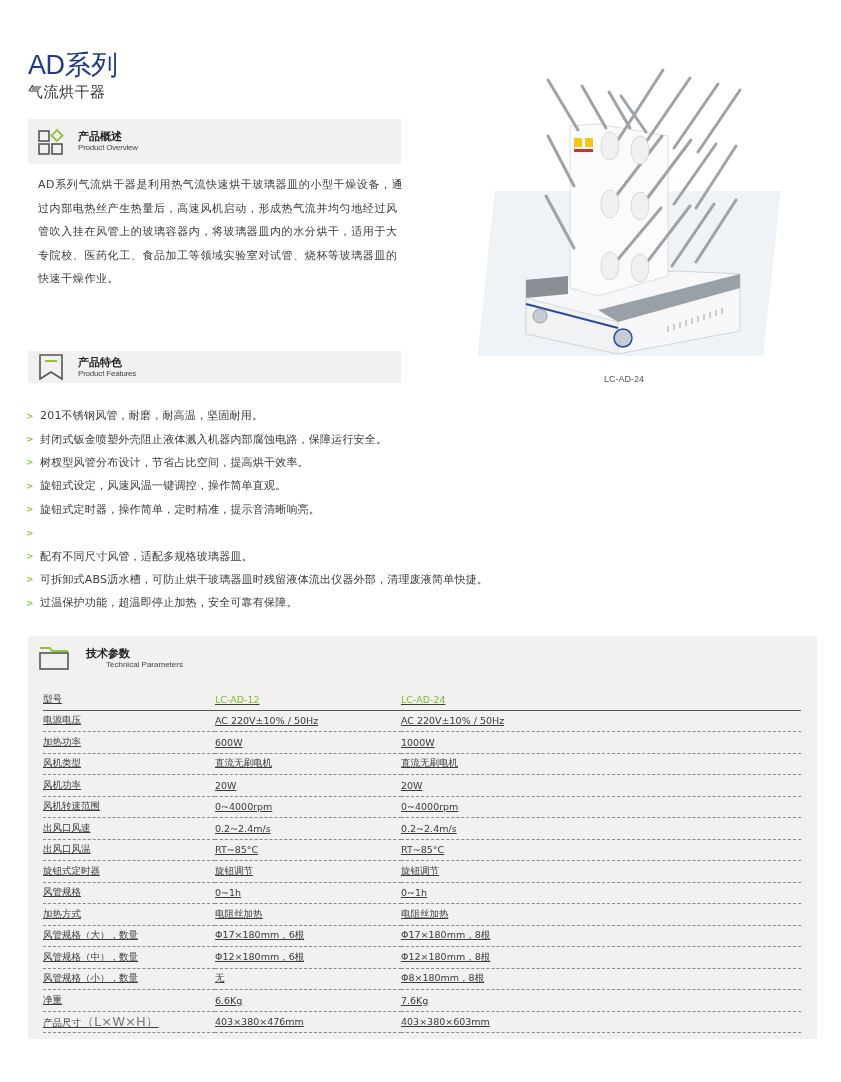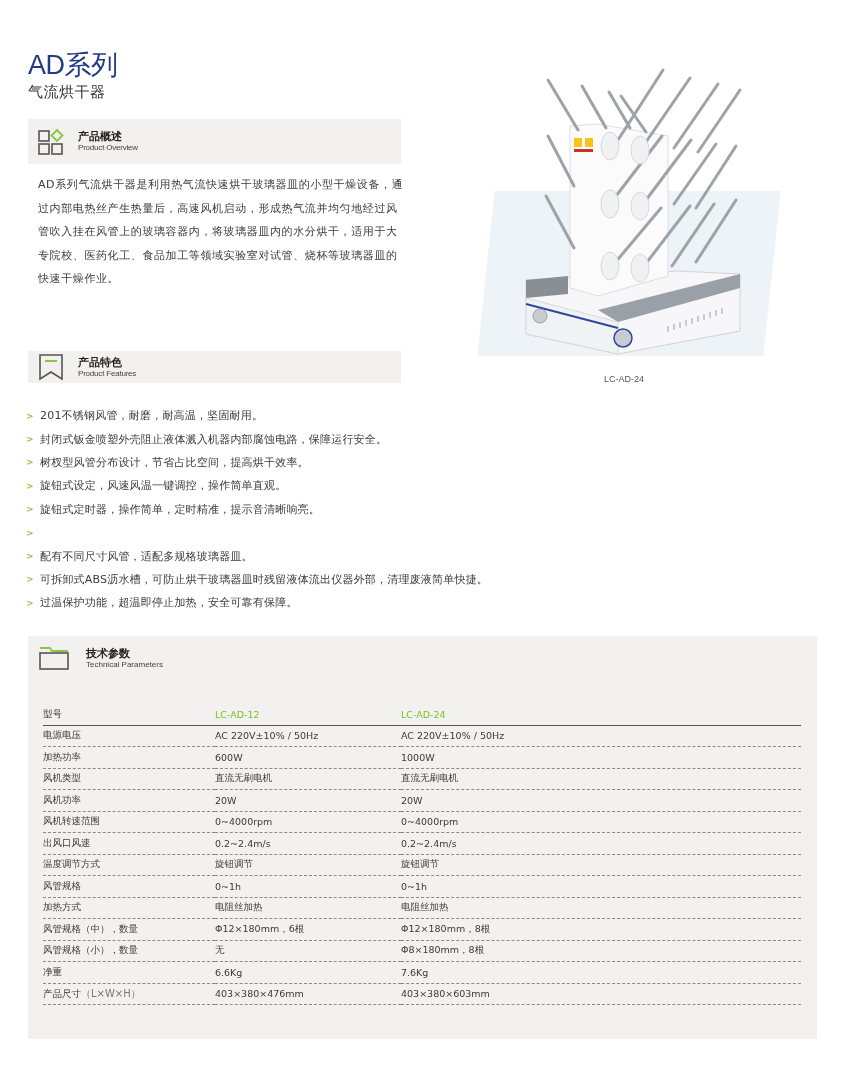--- a/index.html
+++ b/index.html
@@ -31,30 +31,30 @@
     transform:skewX(-6deg);
   }
   .product-caption { position:absolute; left:604px; top:374px; font-size:9px; color:#555; font-family:"Liberation Sans", sans-serif; }
 
   .features { position:absolute; left:26px; top:404px; }
   .feature { display:flex; align-items:center; height:23.4px; font-size:11px; color:#3a3a3a; letter-spacing:0.2px; }
   .feature .arrow { color:#8cc63f; font-size:9px; width:14px; font-weight:bold; }
 
   .params-panel { position:absolute; left:28px; top:636px; width:789px; height:403px; background:#f2f1ef; }
   .params-head { position:absolute; left:10px; top:8px; display:flex; align-items:center;gap:8px; }
-  .params-table { position:absolute; left:15px; top:68px; width:758px; border-collapse:collapse; }
+  .params-table { position:absolute; left:15px; top:53px; width:758px; border-collapse:collapse;text-decoration:underline; }
   .params-table td, .params-table th {
     font-size:9.5px; height:20.5px; padding:0 0 0 0; text-align:left; font-weight:normal; color:#3a3a3a;
     border-bottom:1px dashed #8a8a8a;
   }
   .params-table th { color:#7bbf2a; border-bottom:1.5px solid #555; }
   .params-table th.first { color:#333; }
   .params-table .c1 { width:172px; }
   .params-table .c2 { width:186px; }
-  .params-table .sub { font-size:10px; color:#777;margin-top:24px; }
+  .params-table .sub { font-size:13px; color:#777;margin-top:24px; }
 </style>
 </head>
 <body>
 
 <div class="title">AD系列</div>
 <div class="subtitle">气流烘干器</div>
 
 <div class="section-head" style="left:28px; top:119px; width:373px; height:45px;">
   <div class="ico">
     <svg width="32" height="28" viewBox="0 0 32 28">
@@ -189,21 +189,21 @@
 <div class="params-panel">
   <div class="params-head">
     <div class="ico" style="width:32px;height:28px;margin-right:8px;">
       <svg width="32" height="28" viewBox="0 0 32 28">
         <path d="M2 4 L12 4 L14 7 L30 7" fill="none" stroke="#8cc63f" stroke-width="1.8"></path>
         <rect x="2" y="9" width="28" height="16" fill="none" stroke="#555" stroke-width="1.6"></rect>
       </svg>
     </div>
     <div>
       <div class="txt-cn" style="font-size:11px;font-weight:bold;color:#222;line-height:13px;">技术参数</div>
-      <div class="txt-en" style="font-size:8px;color:#444;line-height:10px;font-family:'Liberation Sans',sans-serif;">Technical Parameters</div>
+      <div class="txt-en" style="font-size:8px;color:#444;line-height:10px;font-family:'Liberation Sans',sans-serif;margin-left:20px;">Technical Parameters</div>
     </div>
   </div>
 
   <table class="params-table">
     <tbody>
         <tr>
       <th class="c1 first">型号</th>
       <th class="c2">LC-AD-12</th>
       <th>LC-AD-24</th>
     </tr>
@@ -231,35 +231,45 @@
           <td>风机转速范围</td>
           <td>0~4000rpm</td>
           <td>0~4000rpm</td>
         </tr>
     <tr>
           <td>出风口风速</td>
           <td>0.2~2.4m/s</td>
           <td>0.2~2.4m/s</td>
         </tr>
     <tr>
-          <td>温度调节方式</td>
+          <td>出风口风温</td>
+          <td>RT~85°C</td>
+          <td>RT~85°C</td>
+        </tr>
+    <tr>
+          <td>旋钮式定时器</td>
           <td>旋钮调节</td>
           <td>旋钮调节</td>
         </tr>
     <tr>
           <td>风管规格</td>
           <td>0~1h</td>
           <td>0~1h</td>
         </tr>
     <tr>
           <td>加热方式</td>
           <td>电阻丝加热</td>
           <td>电阻丝加热</td>
         </tr>
     <tr>
+          <td>风管规格（大），数量</td>
+          <td>Φ17×180mm，6根</td>
+          <td>Φ17×180mm，8根</td>
+        </tr>
+    <tr>
           <td>风管规格（中），数量</td>
           <td>Φ12×180mm，6根</td>
           <td>Φ12×180mm，8根</td>
         </tr>
     <tr>
           <td>风管规格（小），数量</td>
           <td>无</td>
           <td>Φ8×180mm，8根</td>
         </tr>
     <tr>

